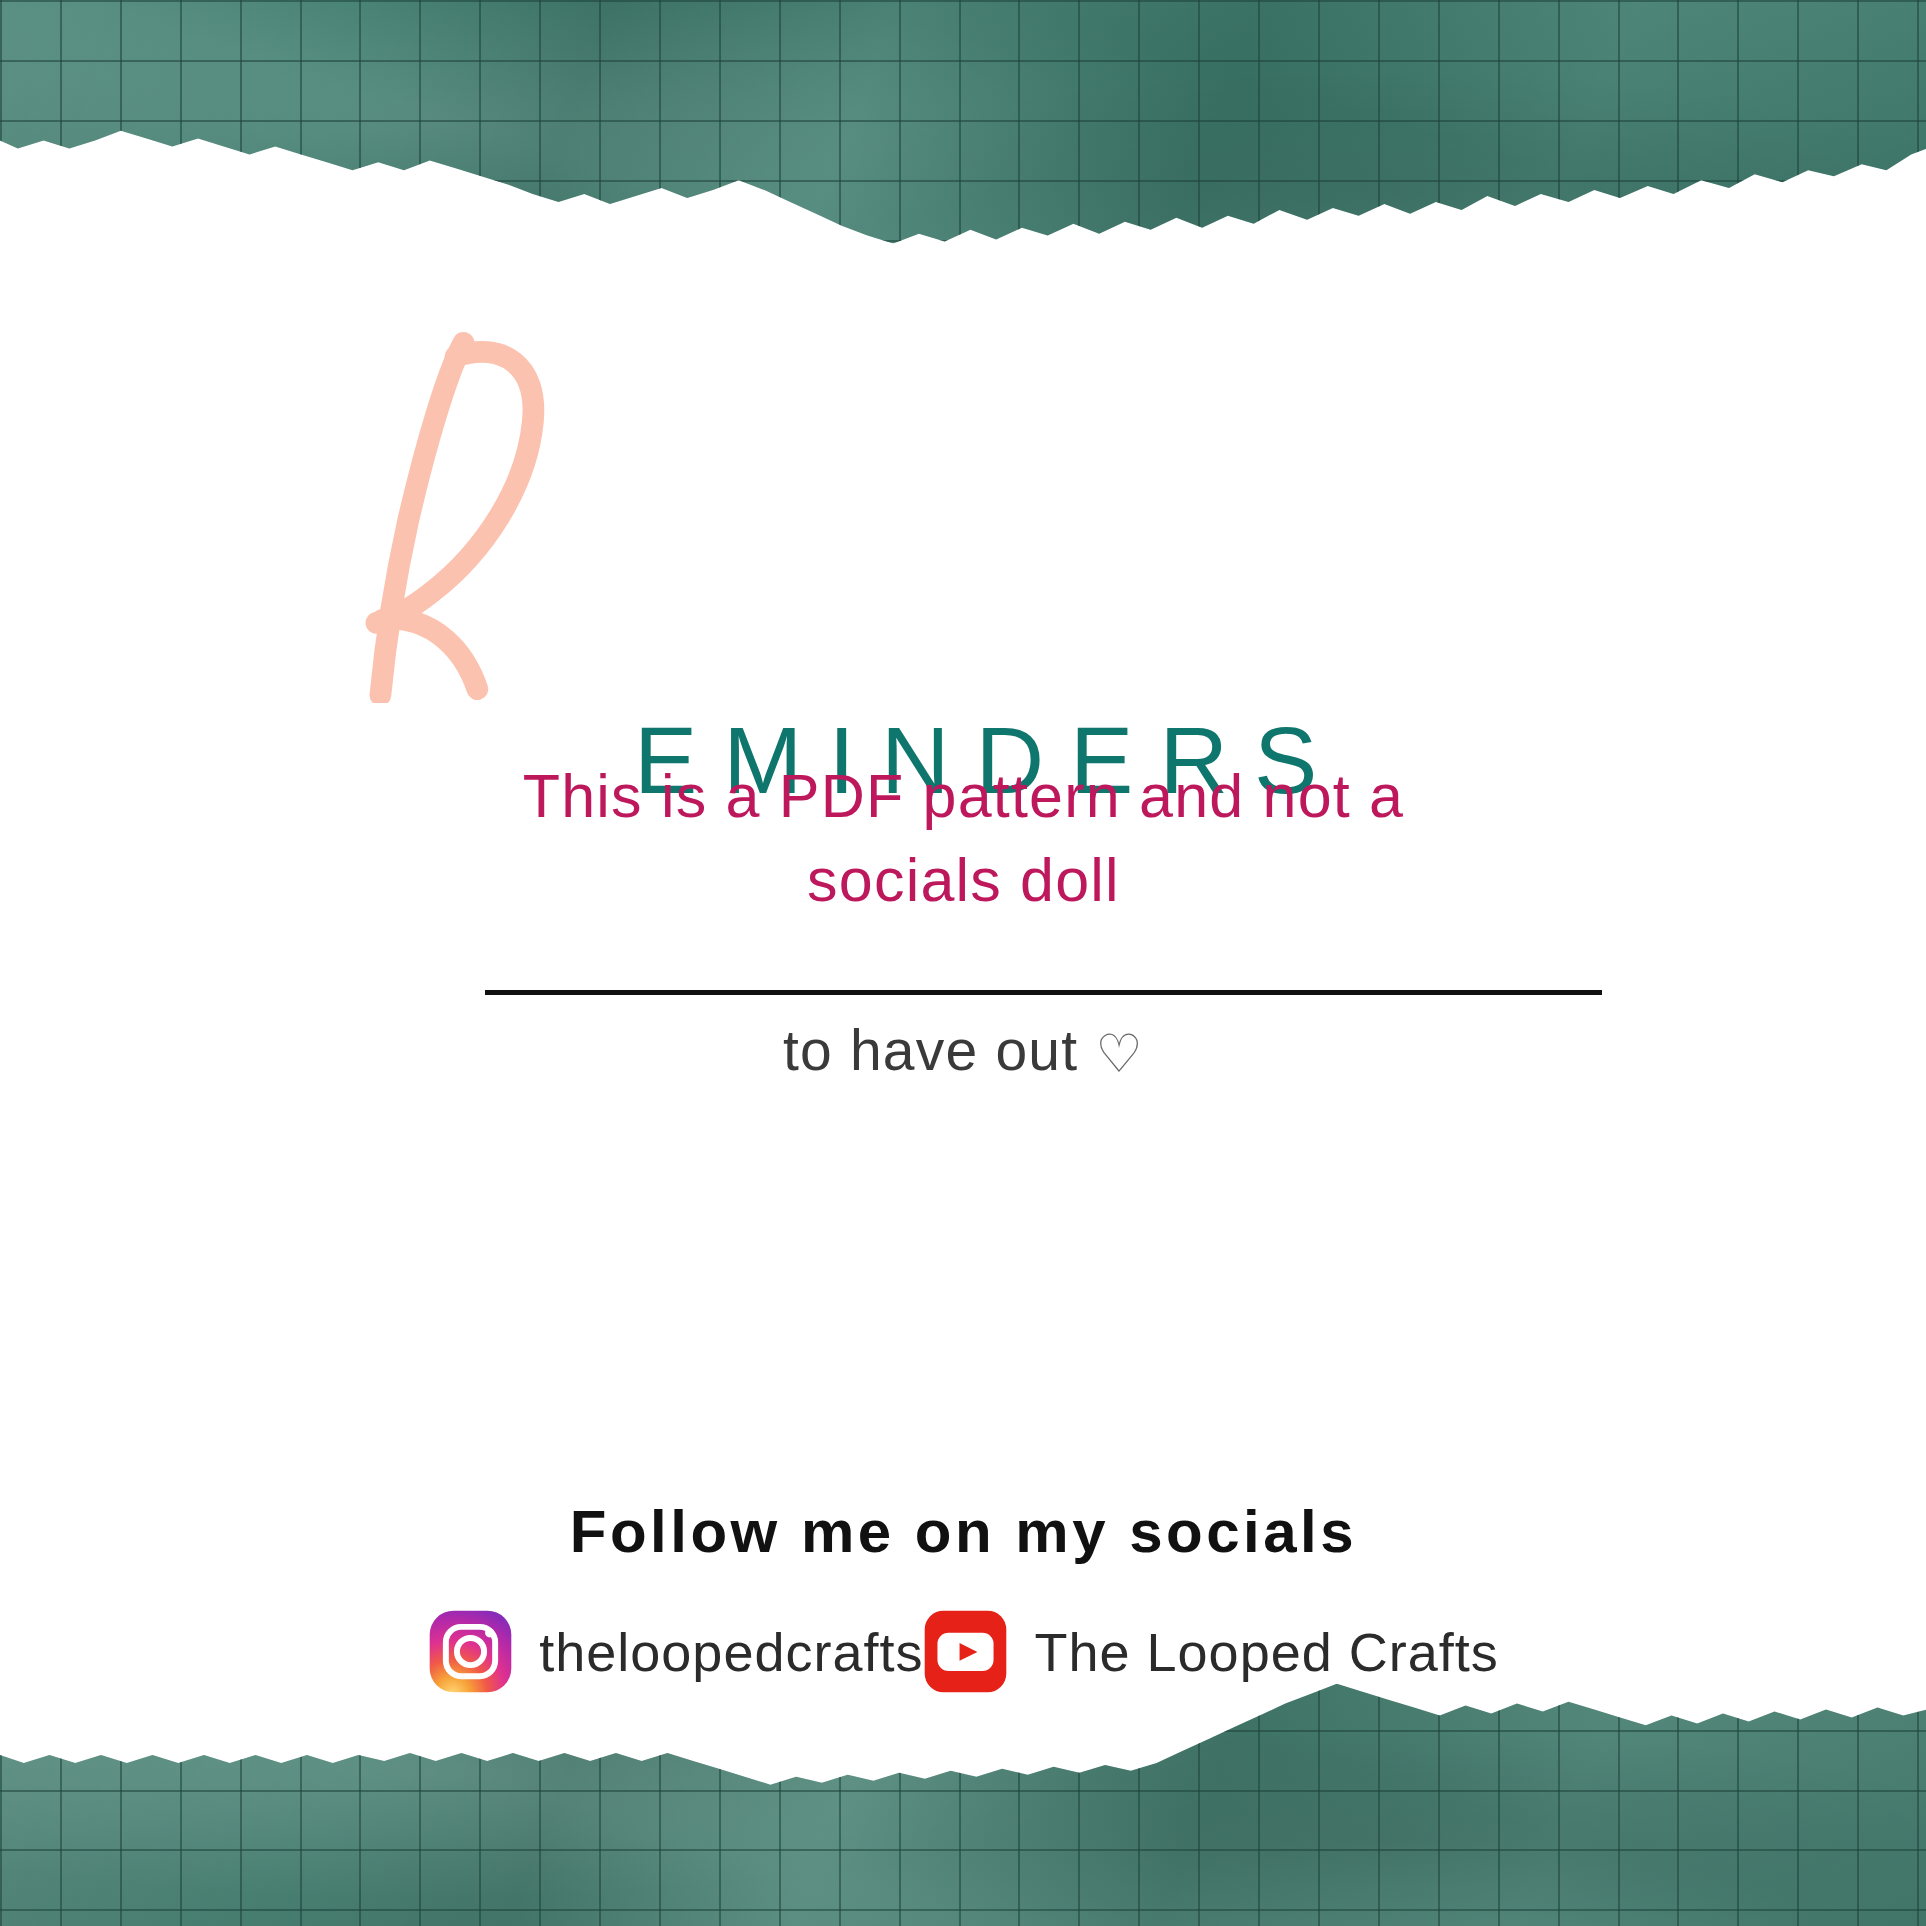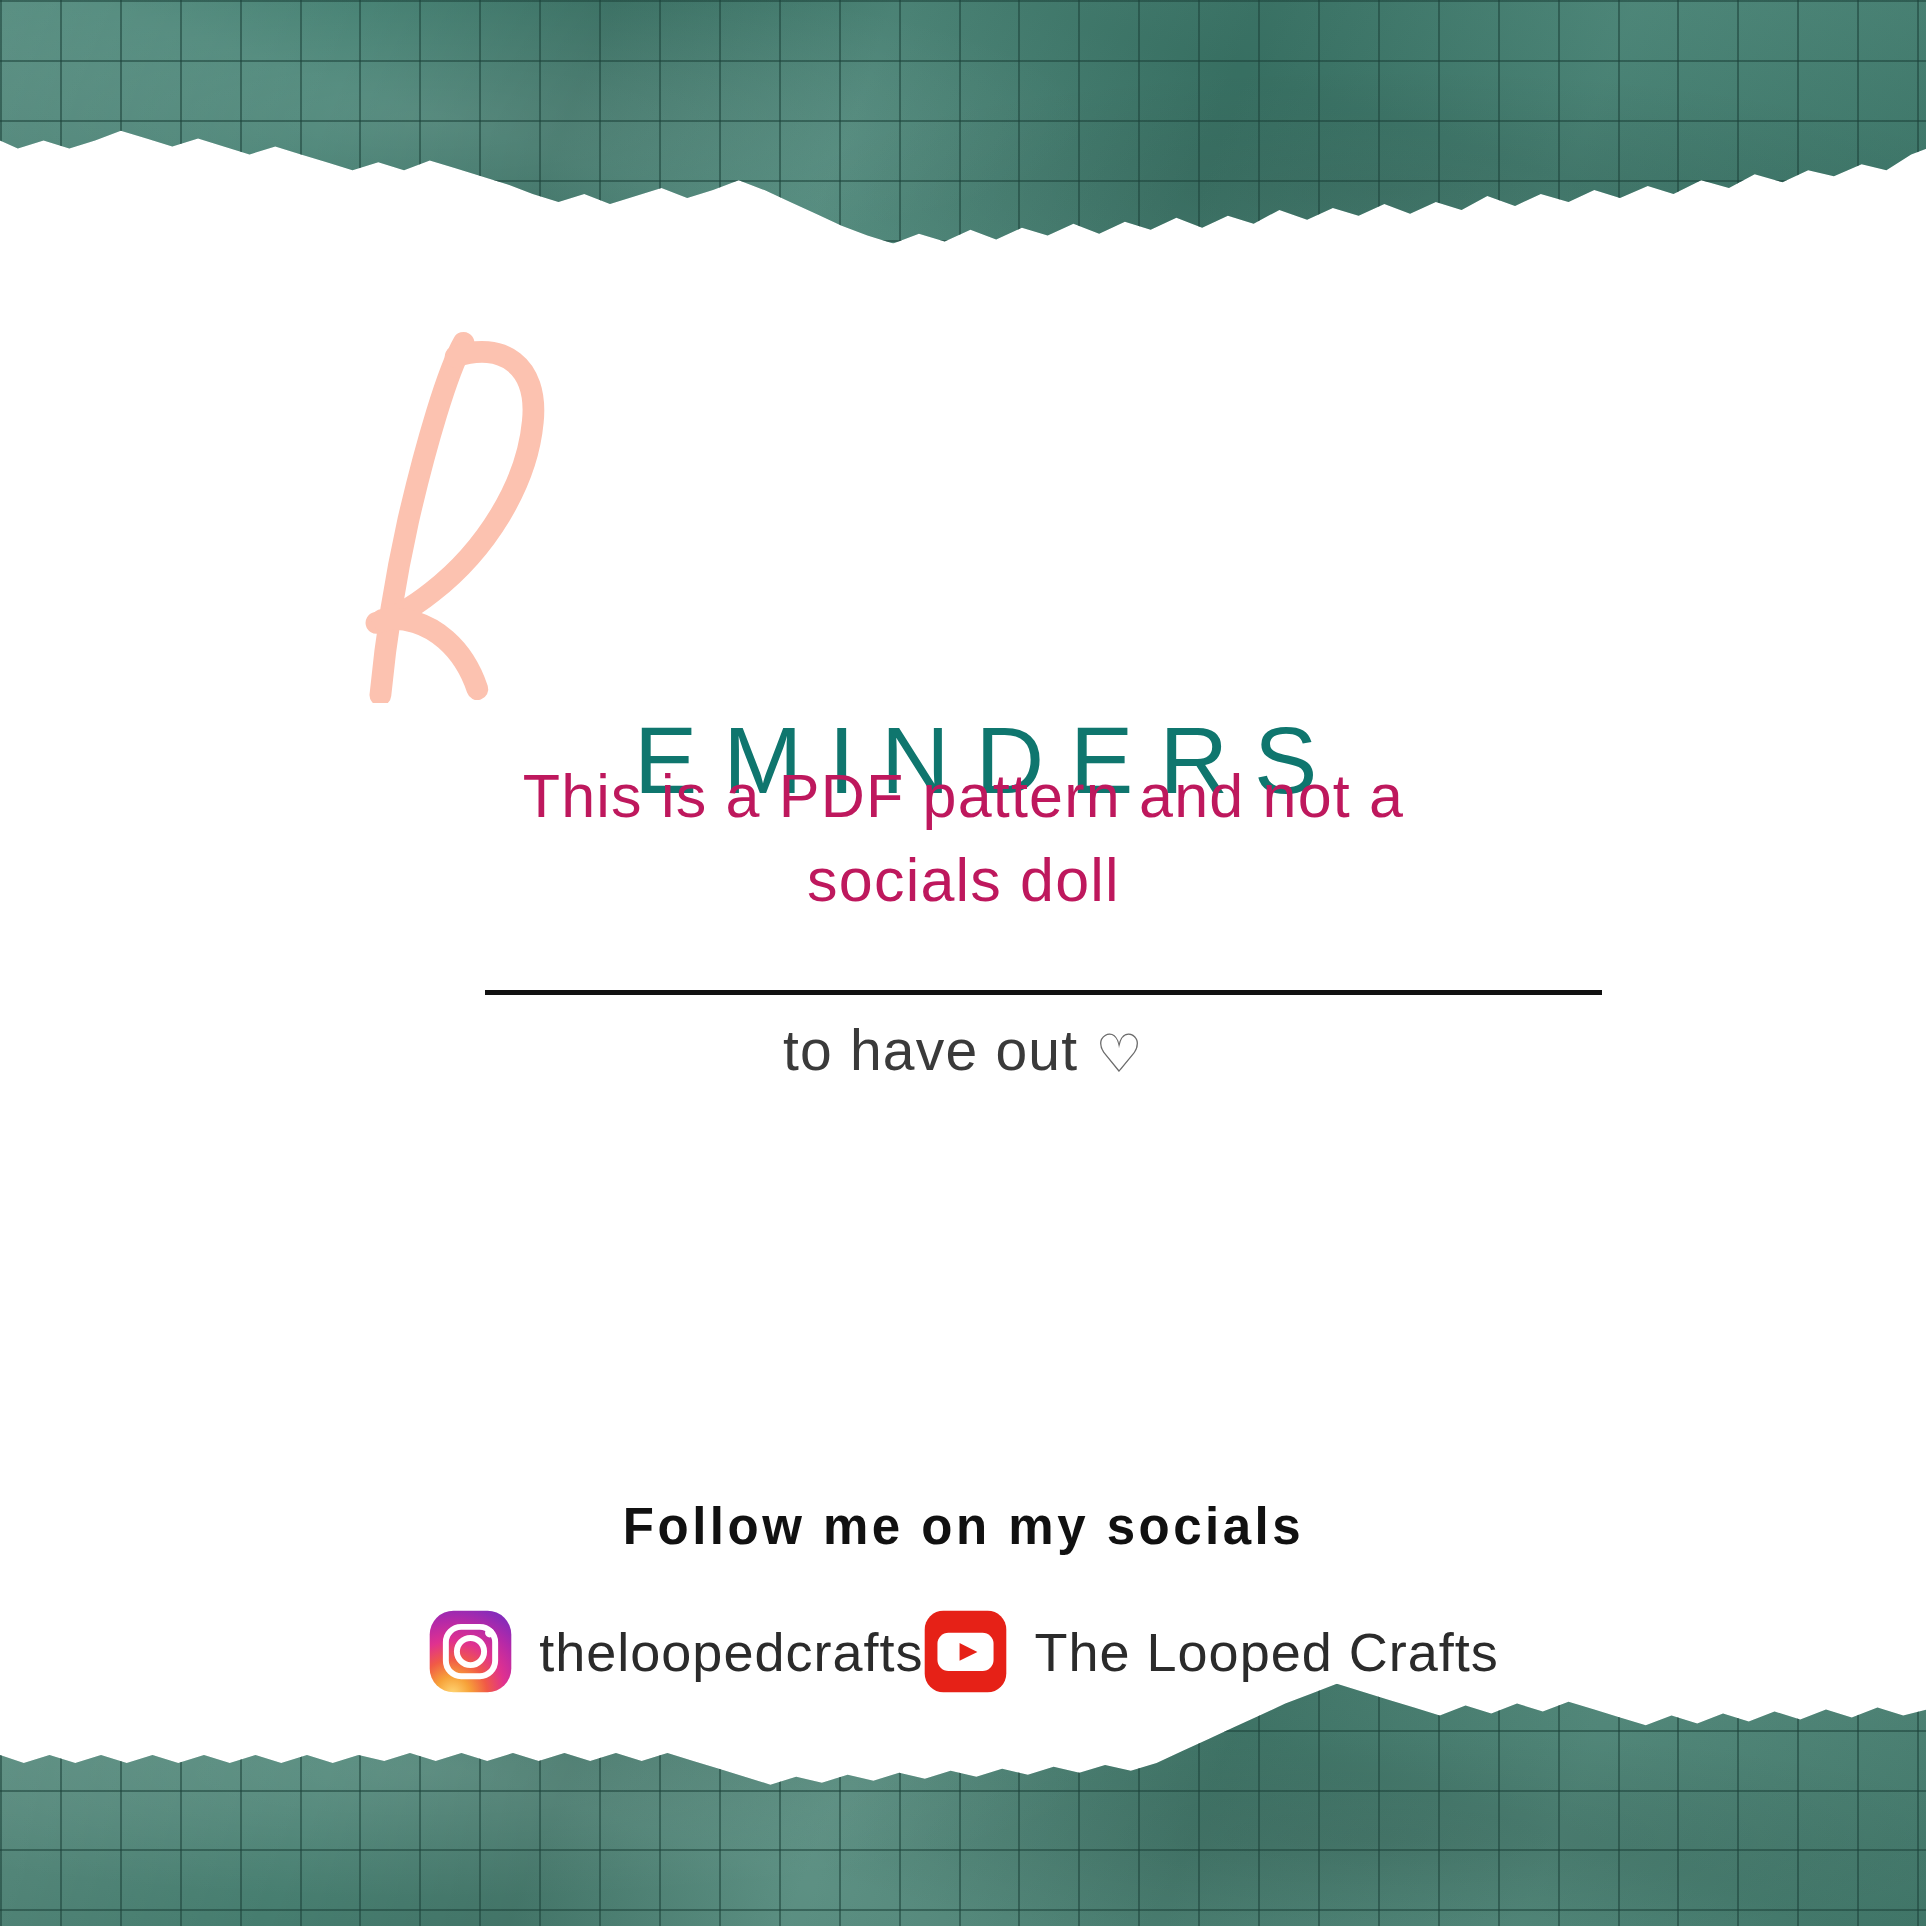--- a/index.html
+++ b/index.html
@@ -110,21 +110,21 @@
   }
 
   
   .socials-title {
     position: absolute;
     left: 0; top: 1497px;
     width: 1927px;
     text-align: center;
     font-family: "Liberation Sans", sans-serif;
     font-weight: bold;
-    font-size: 51px;
+    font-size: 60px;
     letter-spacing: 3.5px;
     color: #111111;
   }
   .socials-row {
     position: absolute;
     left: 0; top: 1609px;
     width: 1927px;
     display: flex;
     justify-content: center;
     align-items: center;

